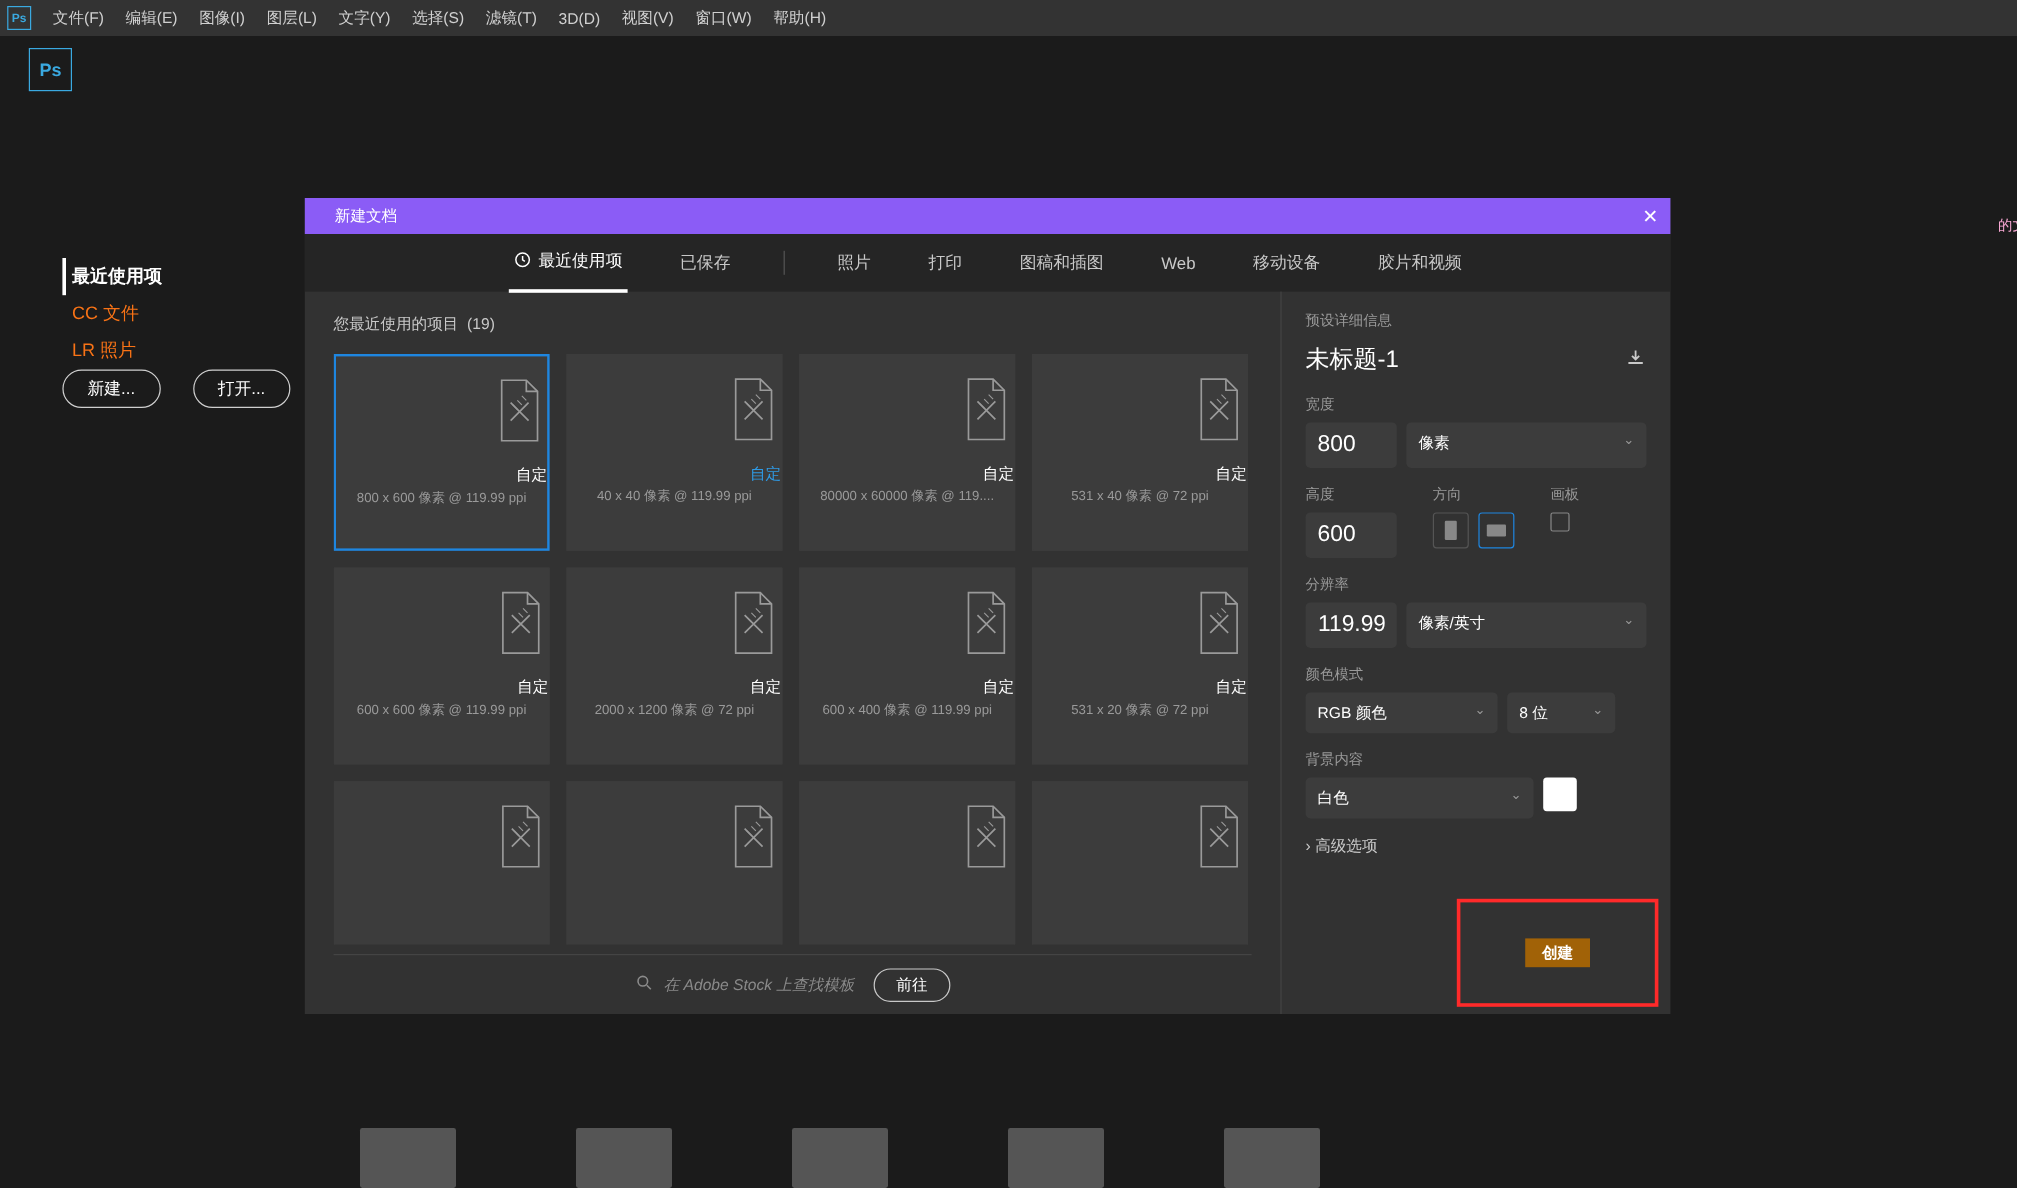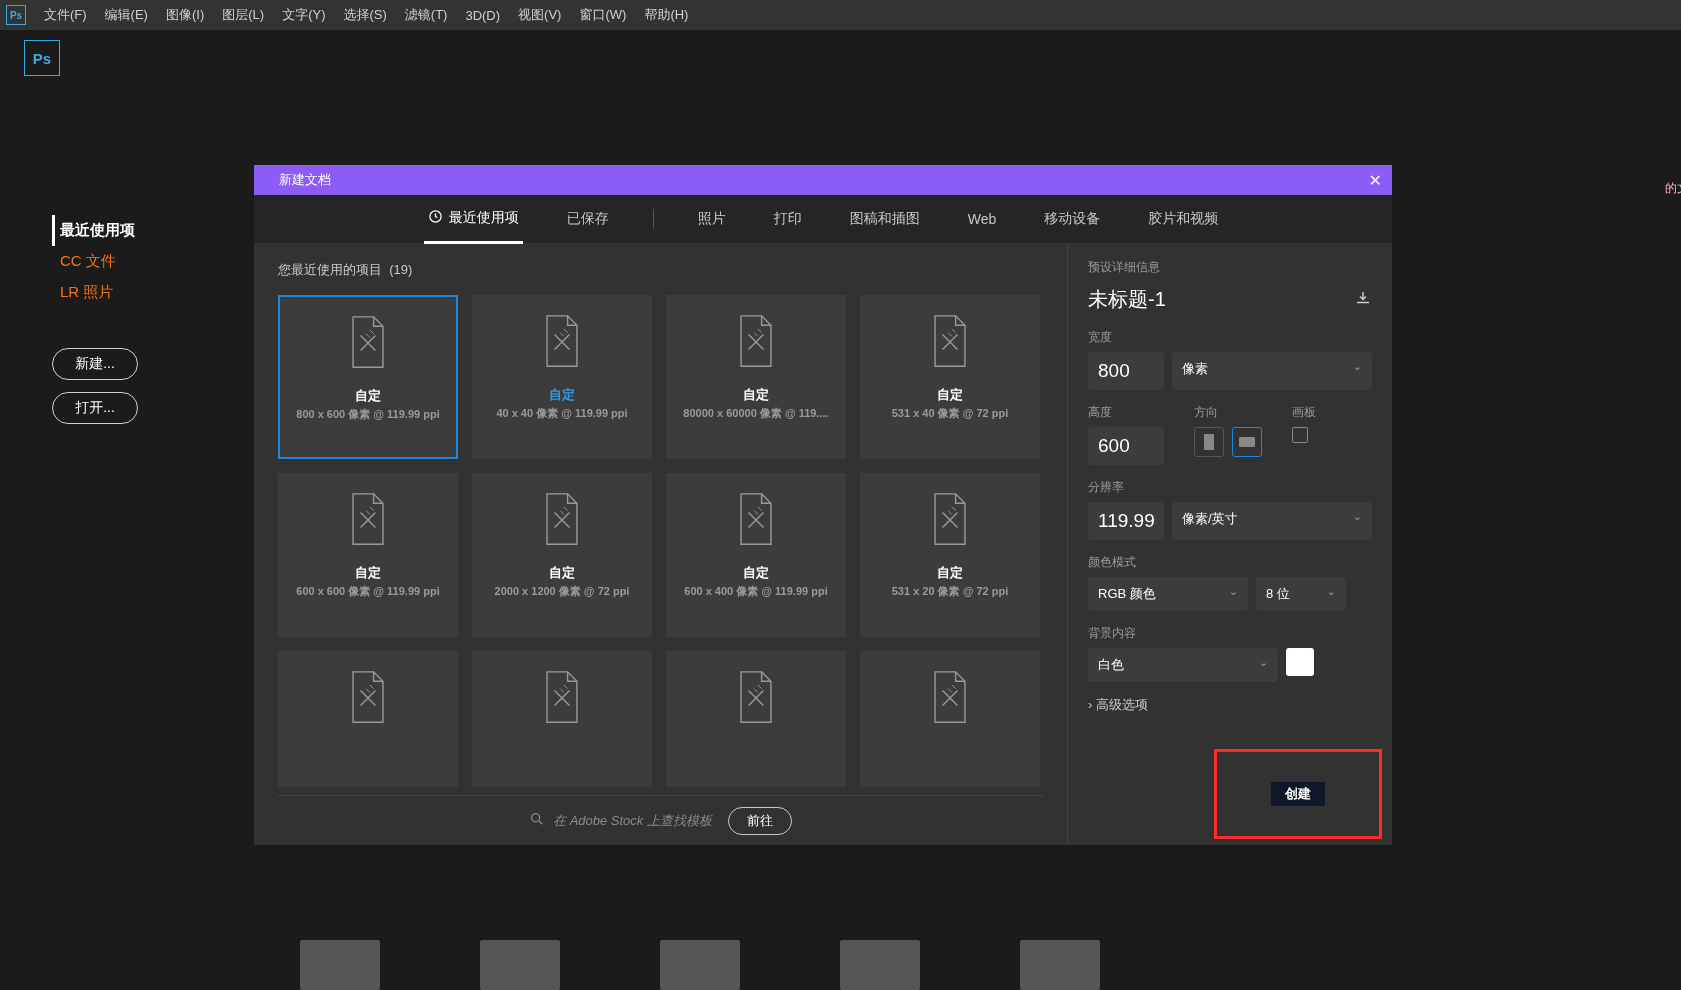--- a/index.html
+++ b/index.html
@@ -57,21 +57,21 @@
   font-size: 15px;
   color: #f97316;
   cursor: pointer;
 }
 .side-item.active {
   color: #fff;
   font-weight: bold;
   border-left: 3px solid #fff;
   padding-left: 5px;
 }
-.side-buttons { margin-top: 40px; display: flex; flex-direction: column; gap: 12px; }
+.side-buttons { display: flex; flex-direction: row; gap: 27px; }
 .pill-btn {
   width: 86px;
   padding: 6px 0;
   border: 1.5px solid #d0d0d0;
   border-radius: 18px;
   text-align: center;
   color: #fff;
   font-size: 14px;
   cursor: pointer;
 }
@@ -139,24 +139,23 @@
   grid-auto-rows: 164px;
   gap: 14px;
   overflow: hidden;
   flex: 1;
 }
 .preset-card {
   background: #3c3c3c;
   border: 1px solid #3c3c3c;
   display: flex;
   flex-direction: column;
-  align-items: center;
+  align-items: flex-end;
   padding-top: 18px;
   cursor: pointer;
-  font-weight: bold;
 }
 .preset-card.sel {
   border: 2px solid #1e86e0;
   background: #3c3c3c;
 }
 .doc-ico {
   width: 46px; height: 56px;
   position: relative;
   margin-bottom: 16px;
 }
@@ -223,21 +222,21 @@
 .adv { color:#c9c9c9; font-size:13px; cursor:pointer; }
 
 .create-zone {
   position:absolute;
   right:10px; bottom:6px;
   width:168px; height:90px;
   border: 3px solid #ff2a2a;
   display:flex; align-items:center; justify-content:center;
 }
 .create-btn {
-  background:#0f172a;
+  background:#a16207;
   color:#fff; font-size:13px; font-weight:bold;
   padding:3px 14px;
   cursor:pointer;
 }
 
 
 .bottom-thumbs {
   position:absolute;
   left:300px; bottom:0;
   display:flex; gap:100px;

